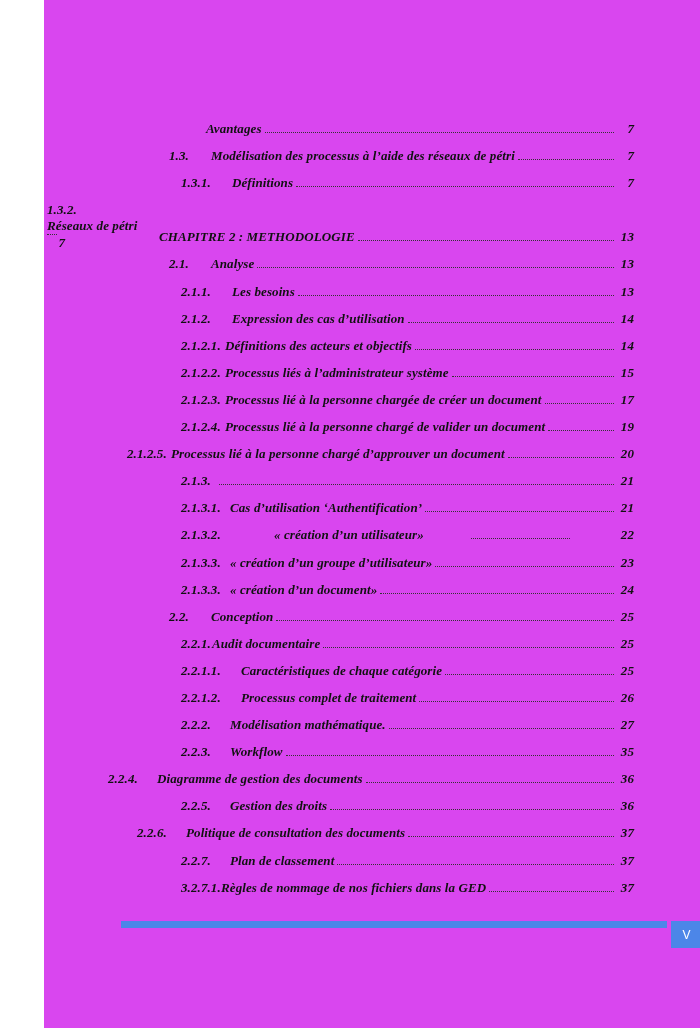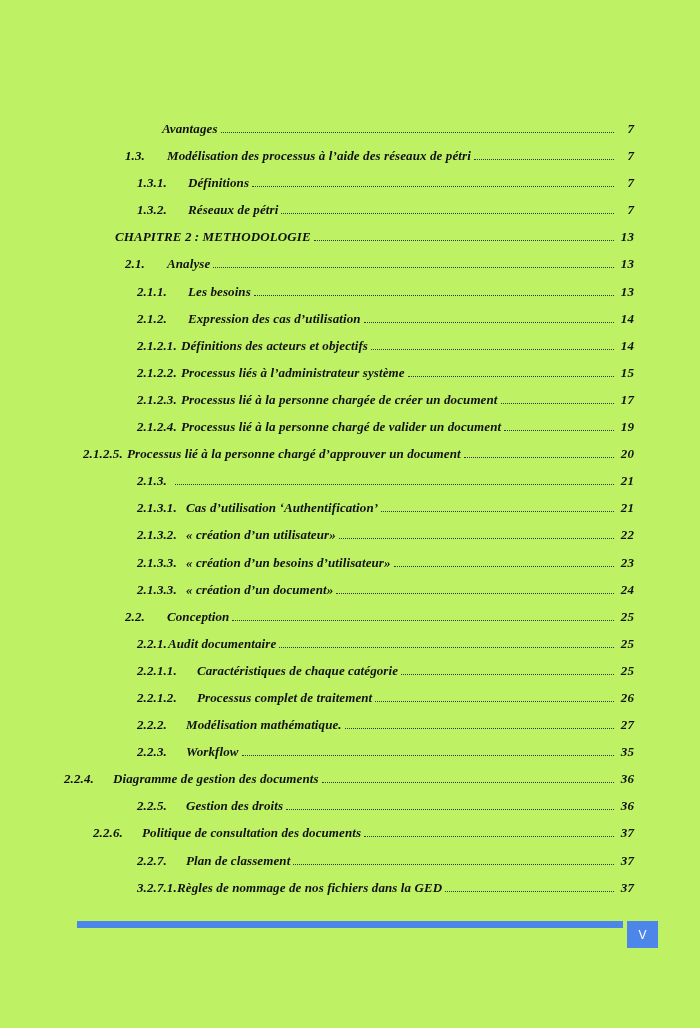--- a/index.html
+++ b/index.html
@@ -4,21 +4,21 @@
 <style>
   html,body{margin:0;padding:0;}
   body{
     width:700px;height:1028px;
     background:#ffffff;
     font-family:"Liberation Serif", serif;
     color:#111;
     overflow:hidden;
     position:relative;
   }
-  .page{position:absolute;inset:0;background:#bef264;}
+  .page{position:absolute;inset:0;background:#d946ef;margin-left:44px;}
   .toc{
     position:absolute;
     left:0;top:114px;right:0;
   }
   .toc-row{
     box-sizing:border-box;
     height:27.1px;
     padding-top:7px;
     padding-right:66px;
     display:flex;
@@ -80,21 +80,21 @@
     <span class="toc-label">Modélisation des processus à l’aide des réseaux de pétri</span>
     <span class="leader"></span>
     <span class="toc-page">7</span>
   </div>
       <div class="toc-row" style="padding-left: 137px;">
     <span class="toc-num" style="min-width: 51px; font-style: italic;">1.3.1.</span>
     <span class="toc-label">Définitions</span>
     <span class="leader"></span>
     <span class="toc-page">7</span>
   </div>
-      <div class="toc-row" style="padding-left: 137px;">
+      <div class="toc-row" style=" flex-direction: column;">
     <span class="toc-num" style="min-width: 51px;">1.3.2.</span>
     <span class="toc-label">Réseaux de pétri</span>
     <span class="leader"></span>
     <span class="toc-page">7</span>
   </div>
       <div class="toc-row" style="padding-left: 115px;">
     <span class="toc-num" style="min-width: 0px;"></span>
     <span class="toc-label">CHAPITRE 2 : METHODOLOGIE</span>
     <span class="leader"></span>
     <span class="toc-page">13</span>
@@ -151,29 +151,29 @@
     <span class="toc-num" style="min-width: 35px;">2.1.3.</span>
     <span class="leader"></span>
     <span class="toc-page">21</span>
   </div>
       <div class="toc-row" style="padding-left: 137px;">
     <span class="toc-num" style="min-width: 49px;">2.1.3.1.</span>
     <span class="toc-label">Cas d’utilisation ‘Authentification’</span>
     <span class="leader"></span>
     <span class="toc-page">21</span>
   </div>
-      <div class="toc-row" style="padding-left: 137px;">
+      <div class="toc-row" style="padding-left: 137px; gap: 44px;">
     <span class="toc-num" style="min-width: 49px;">2.1.3.2.</span>
     <span class="toc-label">« création d’un utilisateur»</span>
     <span class="leader"></span>
     <span class="toc-page">22</span>
   </div>
       <div class="toc-row" style="padding-left: 137px;">
     <span class="toc-num" style="min-width: 49px;">2.1.3.3.</span>
-    <span class="toc-label">« création d’un besoins d’utilisateur»</span>
+    <span class="toc-label">« création d’un groupe d’utilisateur»</span>
     <span class="leader"></span>
     <span class="toc-page">23</span>
   </div>
       <div class="toc-row" style="padding-left: 137px;">
     <span class="toc-num" style="min-width: 49px;">2.1.3.3.</span>
     <span class="toc-label">« création d’un document»</span>
     <span class="leader"></span>
     <span class="toc-page">24</span>
   </div>
       <div class="toc-row" style="padding-left: 125px;">

